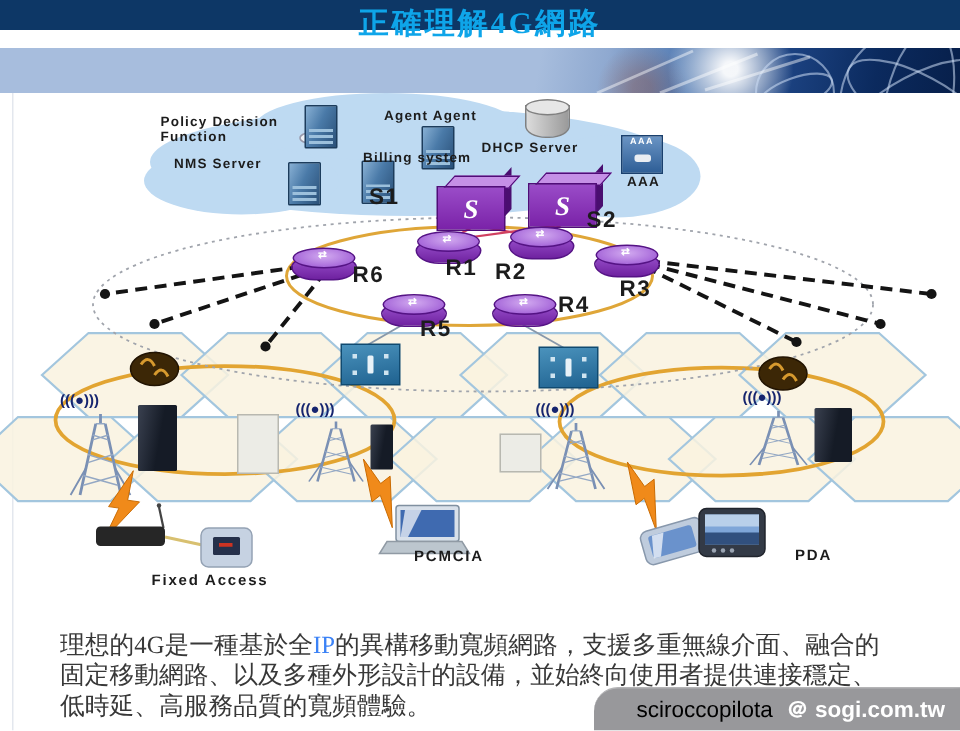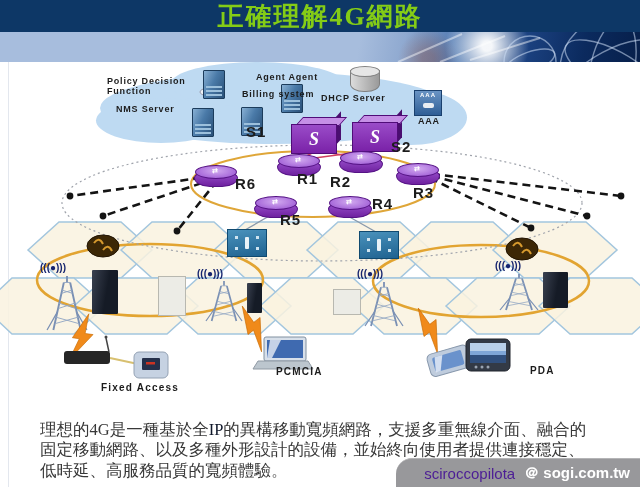--- a/index.html
+++ b/index.html
@@ -2,23 +2,23 @@
 <html><head>
 <meta charset="utf-8">
 <style>
   html,body { margin:0; padding:0; }
   .page {
     position:relative; width:640px; height:487px; overflow:hidden;
     background:#ffffff; font-family:"Liberation Sans", sans-serif;
   }
   
   .header {
-    position:absolute; left:0; top:0; width:640px; height:32px;
-    background:#0d3766; color:#84cc16; text-align:center;
-    font-size:26px; font-weight:bold; letter-spacing:2px; line-height:33px;
+    position:absolute; left:0; top:0; width:640px; height:20px;
+    background:#0d3766; color:#0ea5e9; text-align:center;
+    font-size:20px; font-weight:bold; letter-spacing:2px; line-height:33px;
     font-family:"Liberation Serif","DejaVu Serif",serif;
   }
   .banner {
     position:absolute; left:0; top:32px; width:640px; height:30px;
     background:
       radial-gradient(circle at 487px 14px, rgba(255,255,255,0.95) 0 5px, rgba(255,255,255,0) 42px),
       radial-gradient(circle at 428px 27px, rgba(150,60,30,0.30) 0 6px, rgba(150,60,30,0) 30px),
       linear-gradient(100deg,#a7bddd 0%,#a7bddd 56%,#8fa9d0 63%,#4a74ae 72%,#1d4484 81%,#0b2a5e 91%,#071f4a 100%);
   }
   .banner svg { position:absolute; left:0; top:0; }
@@ -78,29 +78,29 @@
   .bswitch .bar { position:absolute; left:17px; top:7px; width:4px; height:12px; background:#e8f2f8; border-radius:1px; }
   .cab-dark { background:linear-gradient(100deg,#3a4150 0%,#151b26 55%); border-radius:1px; }
   .cab-light { background:#ecece6; border:1px solid #b8b8b0; }
   .modem { width:46px; height:13px; background:#262626; border-radius:3px; }
   
   .body-text {
     position:absolute; left:40px; top:403px; width:548px; z-index:4;
     font-family:"Liberation Serif","DejaVu Serif",serif;
     font-size:16.5px; line-height:20.5px; color:#383838; text-align:left;
   }
-  .body-text .ip { color:#0f172a; }
+  .body-text .ip { color:#3b82f6; }
   
   .watermark {
     position:absolute; right:0; bottom:0; height:28px; z-index:5;
     padding:0 10px 0 28px; background:#98989b; border-top-left-radius:16px;
     border-top:1px solid #b4b4b6;
     display:flex; align-items:center; gap:9px; font-size:15px;
   }
-  .watermark .user { color:#4c1d95; }
+  .watermark .user { color:#000000; }
   .watermark .site { color:#ffffff; font-weight:600; }
 </style>
 </head>
 <body>
 
 <div class="page">
 
   <div class="header">正確理解4G網路</div>
 
   <div class="banner">
@@ -321,21 +321,21 @@
   <div class="icon modem" style="left:64px;top:351px;"></div>
 
   <span class="radio" style="left:40px;top:262px;">(((●)))</span>
   <span class="radio" style="left:197px;top:268px;">(((●)))</span>
   <span class="radio" style="left:357px;top:268px;">(((●)))</span>
   <span class="radio" style="left:495px;top:260px;">(((●)))</span>
 
   <span class="lbl lbl-s" style="left:107px;top:76px;">Policy Decision</span>
   <span class="lbl lbl-s" style="left:107px;top:86px;">Function</span>
   <span class="lbl lbl-s" style="left:116px;top:104px;">NMS Server</span>
-  <span class="lbl lbl-s" style="left:211px;top:89px;padding-left:31px;">Billing system</span>
+  <span class="lbl lbl-s" style="left:211px;top:100px;padding-left:31px;">Billing system</span>
   <span class="lbl lbl-s" style="left:256px;top:72px;">Agent Agent</span>
   <span class="lbl lbl-s" style="left:321px;top:93px;">DHCP Server</span>
   <span class="lbl lbl-s" style="left:418px;top:116px;">AAA</span>
   <span class="lbl lbl-m" style="left:246px;top:123px;">S1</span>
   <span class="lbl lbl-m" style="left:391px;top:138px;">S2</span>
 
   <span class="lbl lbl-m" style="left:297px;top:170px;">R1</span>
   <span class="lbl lbl-m" style="left:330px;top:173px;">R2</span>
   <span class="lbl lbl-m" style="left:413px;top:184px;text-align:right;">R3</span>
   <span class="lbl lbl-m" style="left:372px;top:195px;">R4</span>

